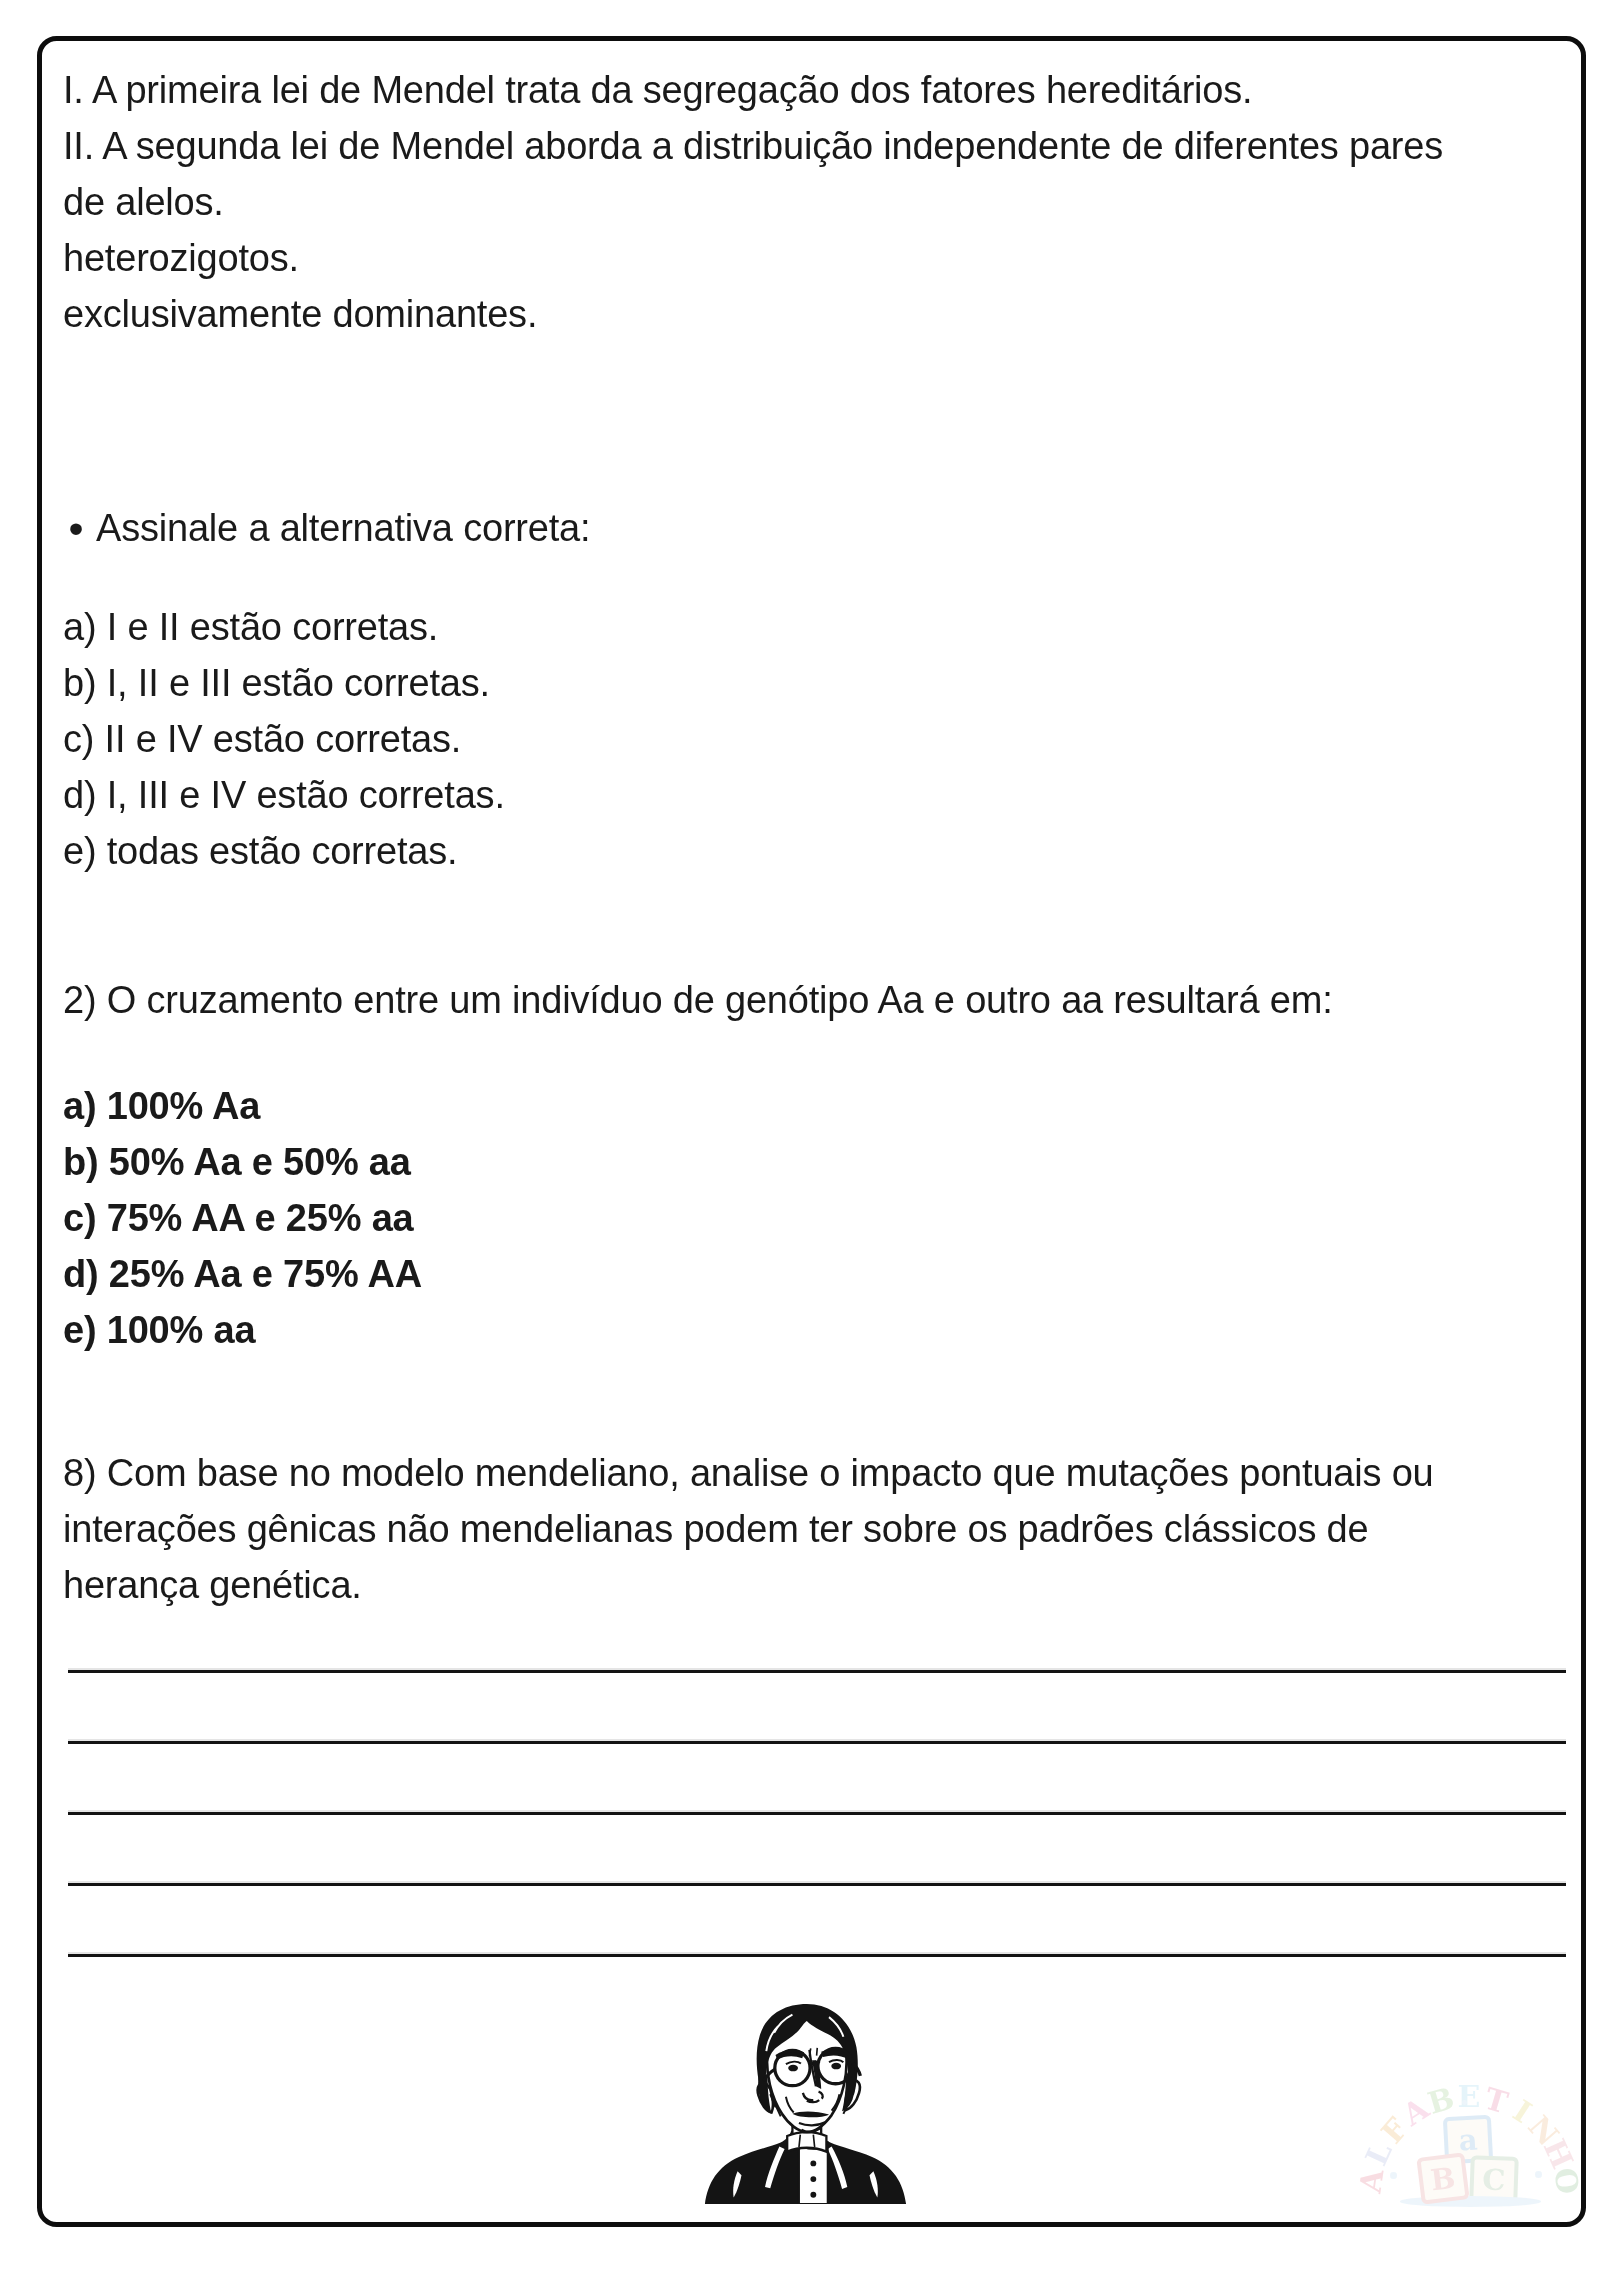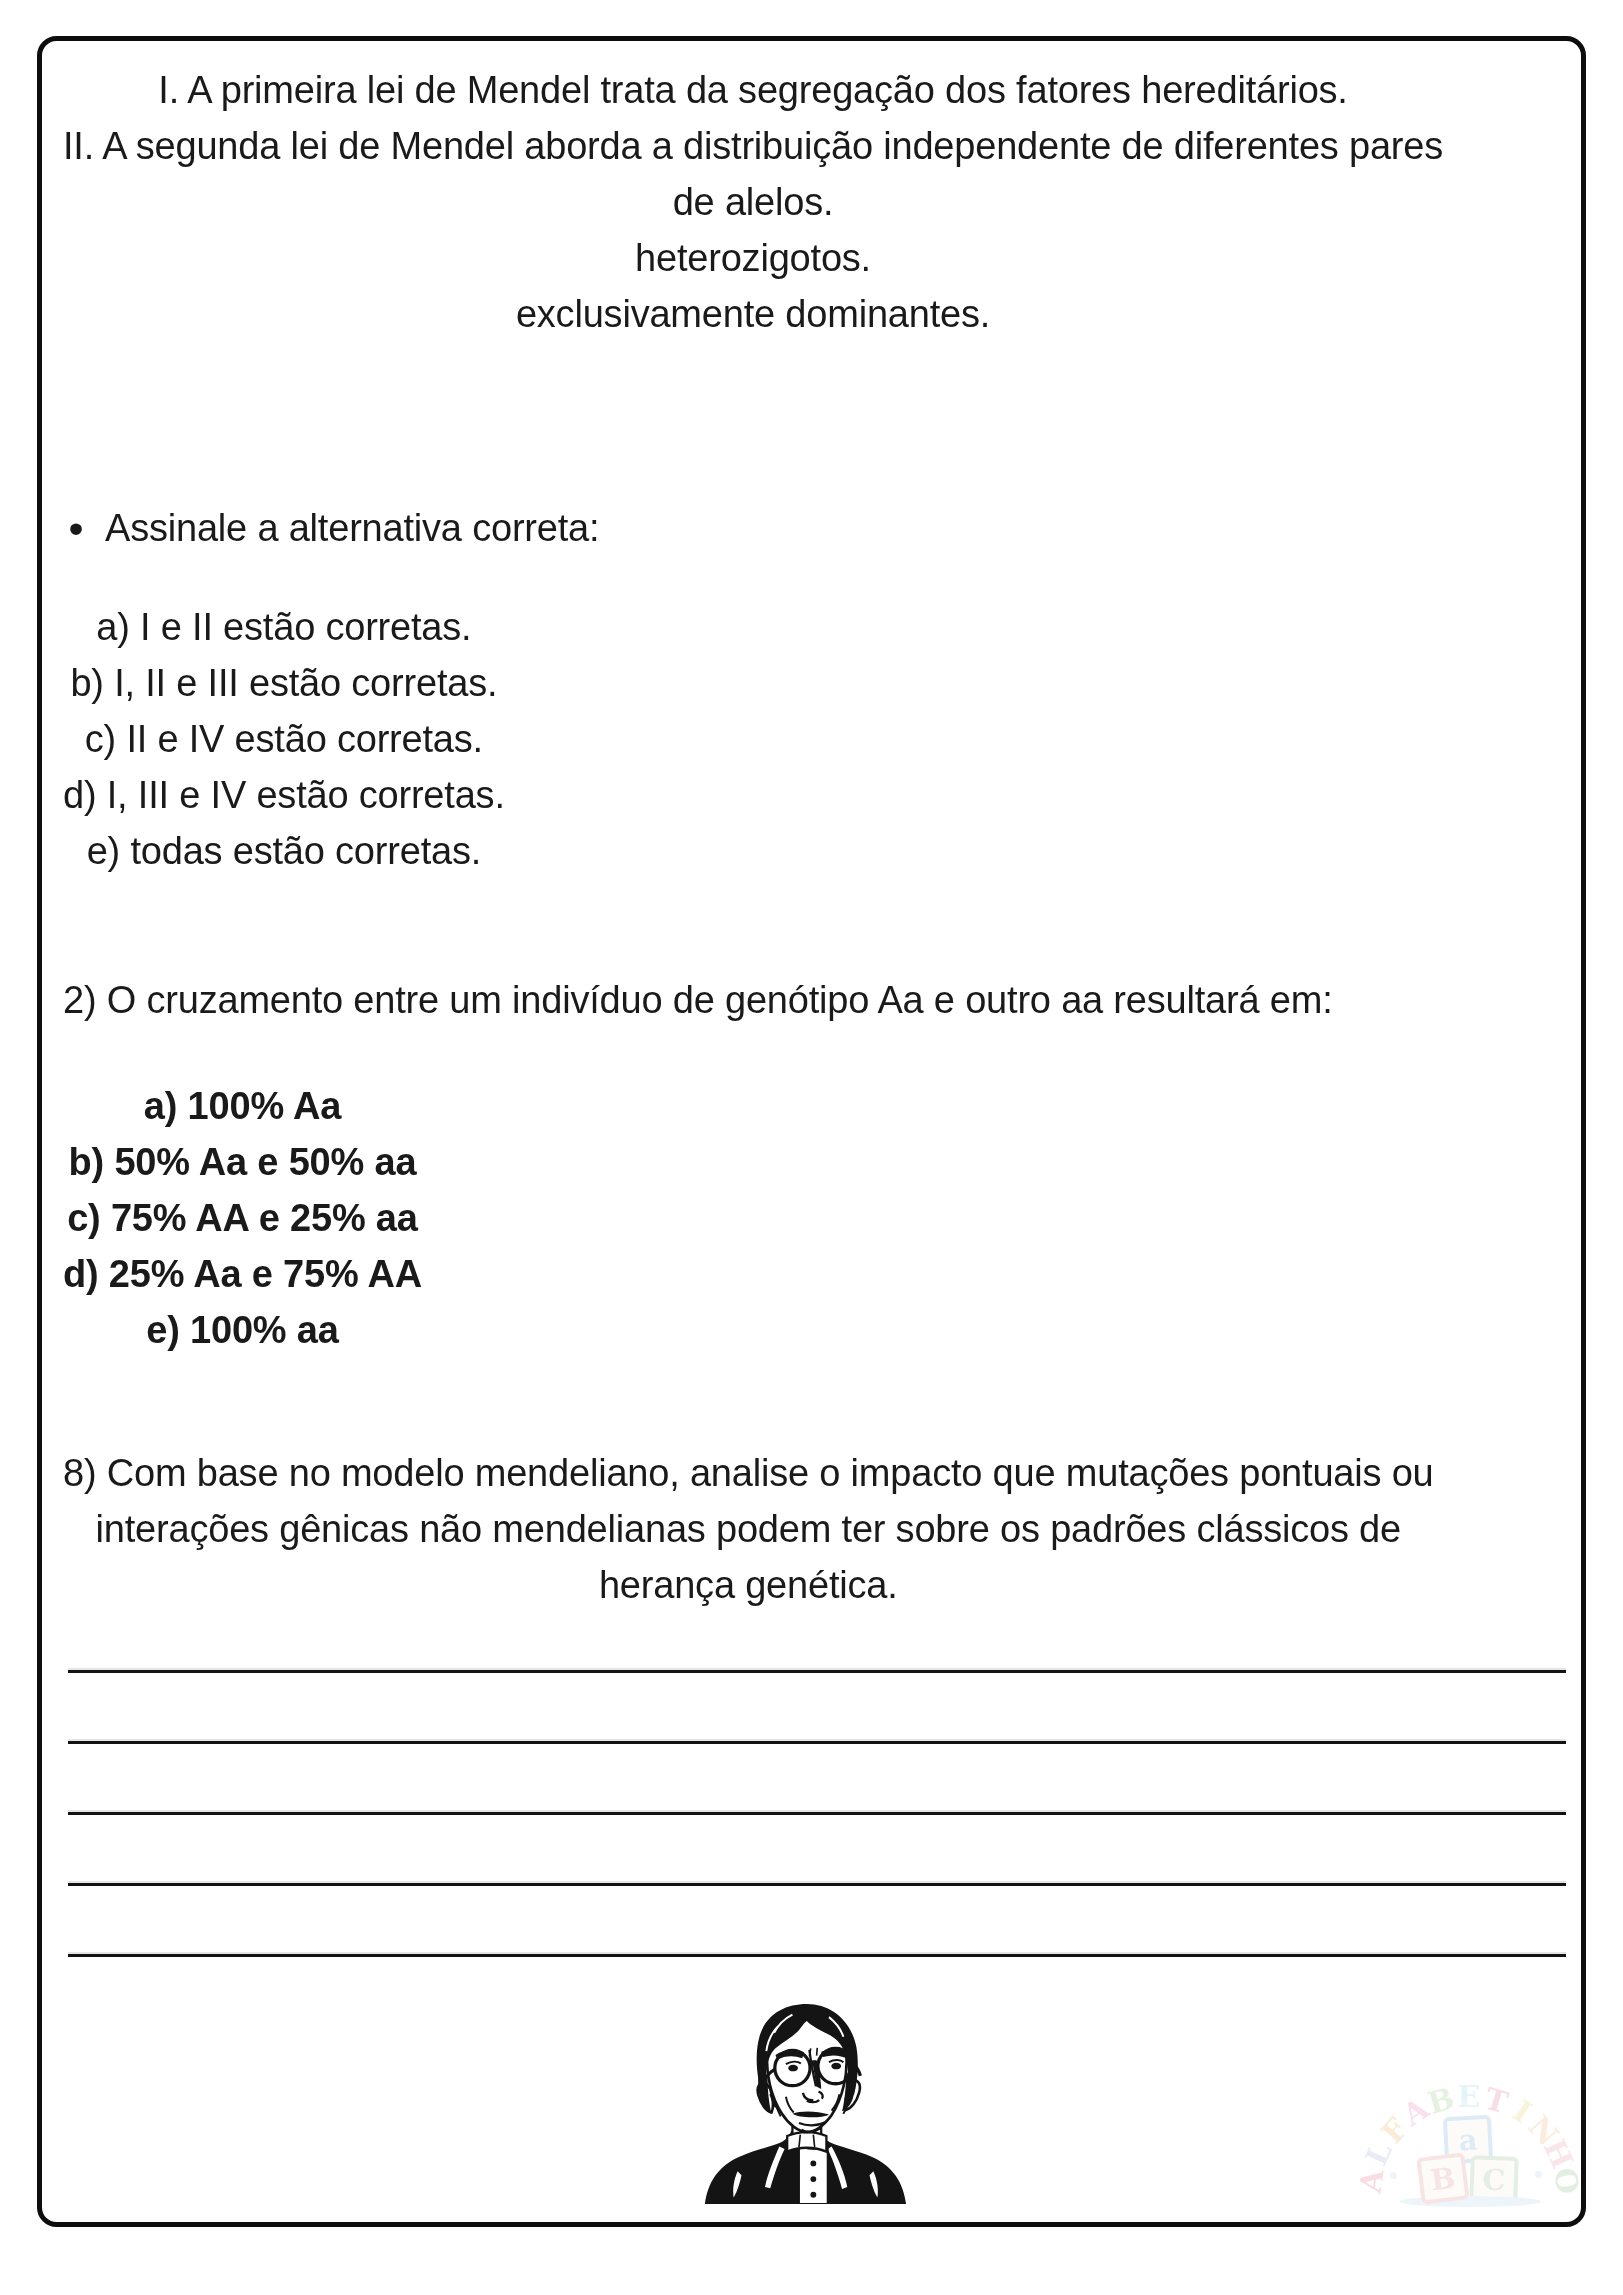--- a/index.html
+++ b/index.html
@@ -18,34 +18,33 @@
   }
   .frame{
     position:absolute;left:37px;top:36px;width:1549px;height:2191px;
     border:5.9px solid var(--border-color);border-radius:19.6px;
     background:#fff;
   }
   .textblock{
     position:absolute;left:63px;
     font-size:38px;line-height:56px;letter-spacing:-0.2px;
     color:var(--text-color);
-    text-align:center;
   }
   .line{white-space:nowrap;height:56px;}
   
   .bullet-row{
     position:absolute;left:63px;top:500px;height:56px;
     display:flex;align-items:center;
     font-size:38px;letter-spacing:-0.2px;
   }
   .bullet-marker{
     width:26px;text-align:center;font-size:43px;line-height:56px;
     display:inline-block;
   }
-  .bullet-text{margin-left:16px;white-space:nowrap;}
+  .bullet-text{margin-left:7px;white-space:nowrap;}
   
   .answer-lines{position:absolute;left:68px;top:1670px;width:1498px;}
   .answer-line{
     height:71px;border-top:3.3px solid var(--rule-color);
     box-shadow:0 -2px 0 rgba(0,0,0,0.10);
   }
   
   .portrait{position:absolute;left:701px;top:1987px;width:209px;height:217px;}
   
   .watermark{

